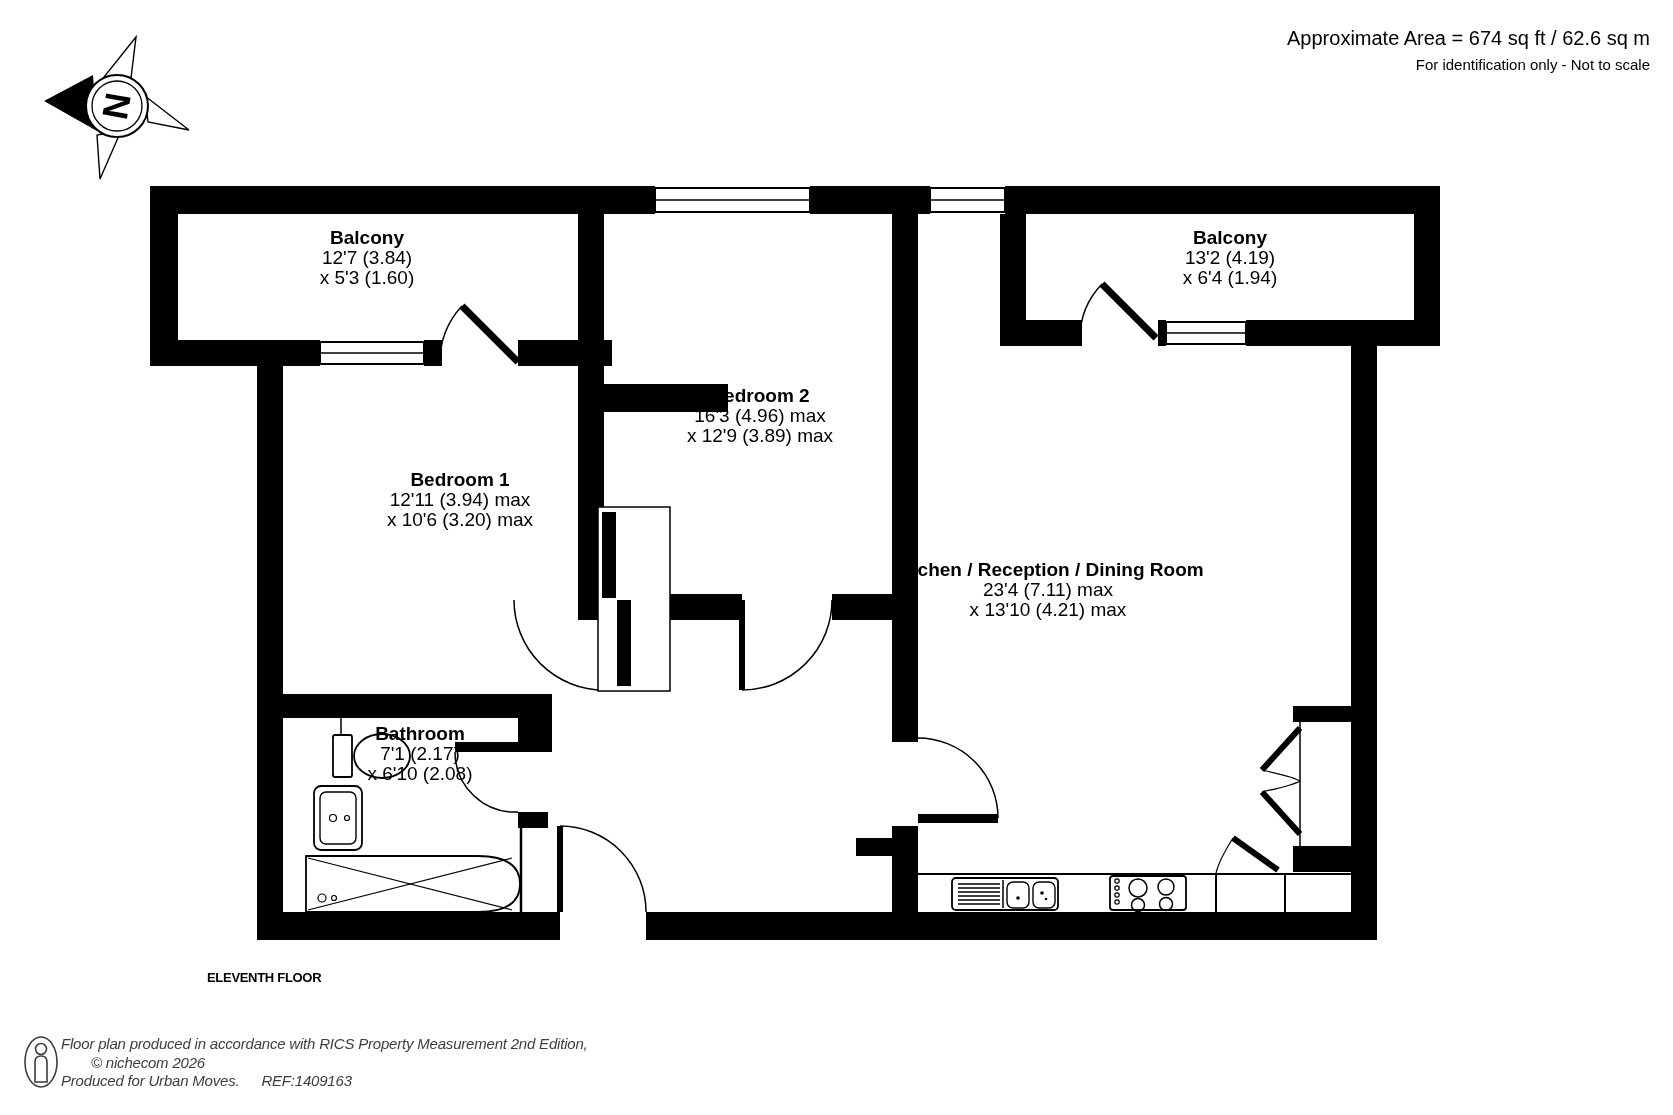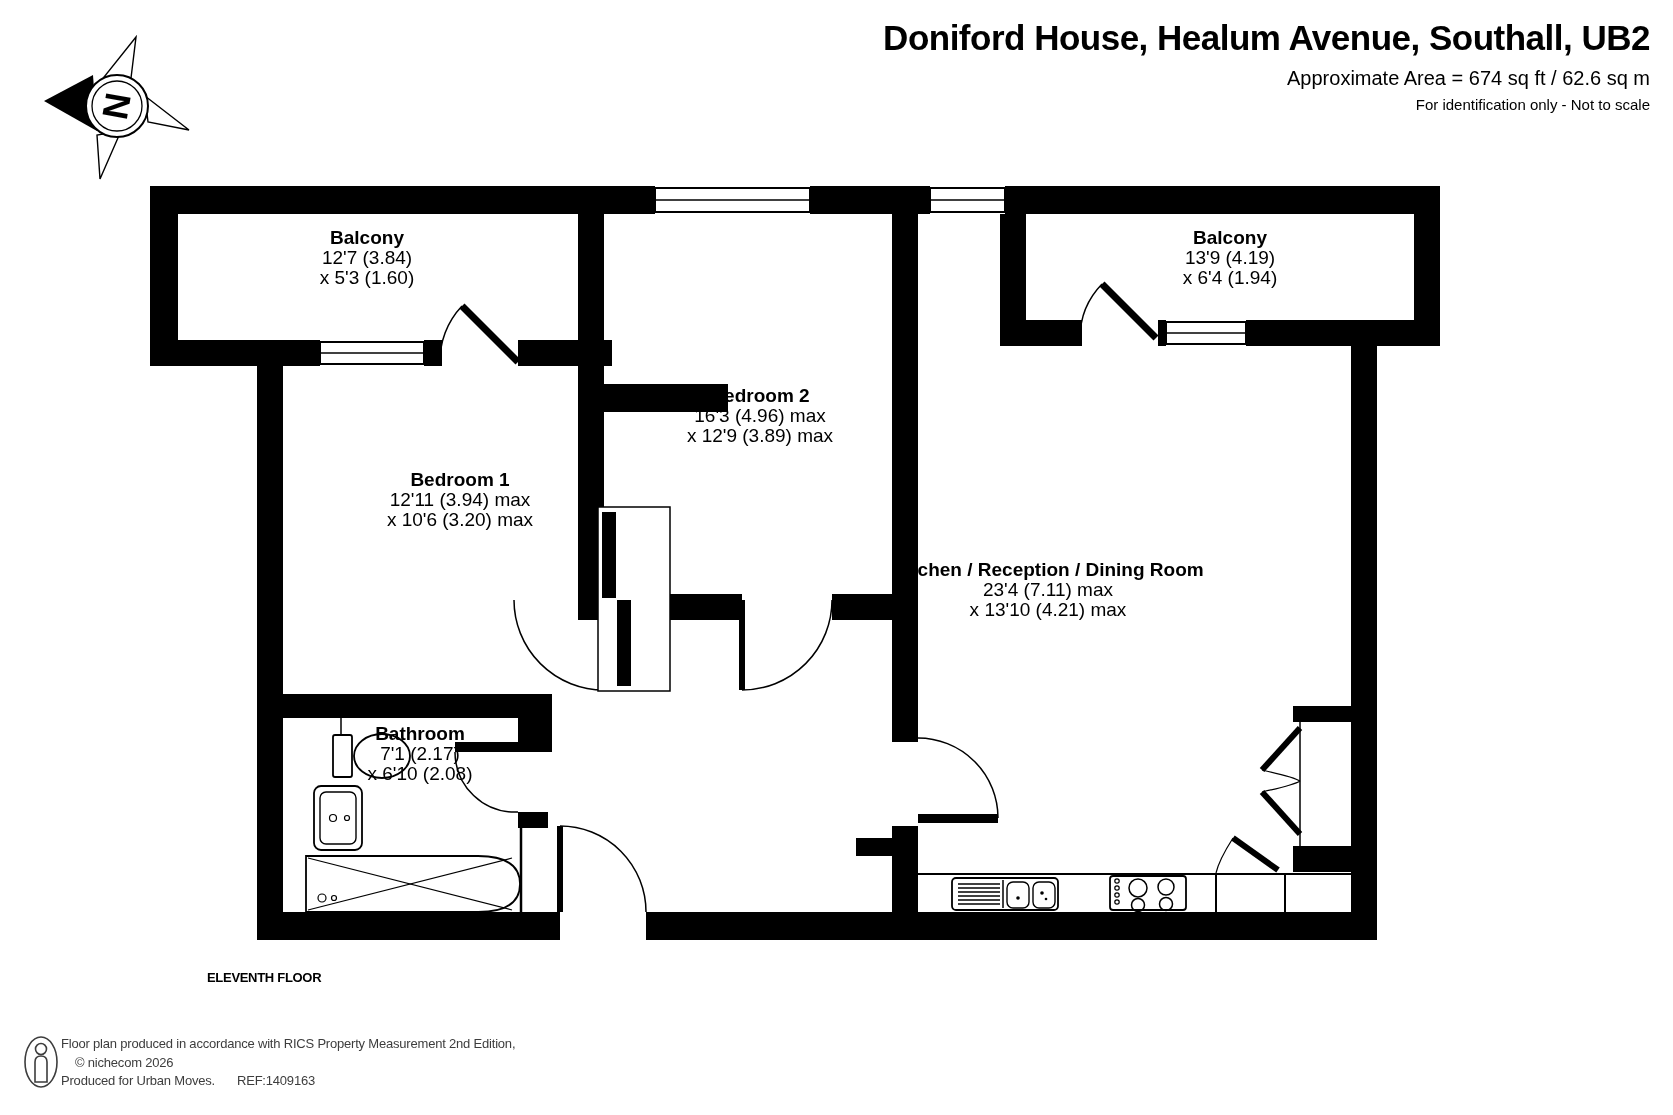--- a/index.html
+++ b/index.html
@@ -6,24 +6,24 @@
   .page{position:relative;width:1673px;height:1115px;background:#ffffff;
         font-family:"Liberation Sans",sans-serif;color:#000;overflow:hidden;}
   svg.plan{position:absolute;left:0;top:0;}
   .hdr{position:absolute;top:18px;right:23px;text-align:right;}
   .hdr-title{font-size:35px;font-weight:bold;letter-spacing:-0.5px;white-space:nowrap;}
   .hdr-area{font-size:20px;margin-top:9px;}
   .hdr-note{font-size:15px;margin-top:6px;}
   .room-label{position:absolute;text-align:center;font-size:19px;line-height:20px;}
   .room-label .rname{font-weight:bold;}
   .floor-label{position:absolute;left:207px;top:970px;font-size:13px;font-weight:bold;letter-spacing:-0.3px;}
-  .footer{position:absolute;left:61px;top:1035px;font-size:13px;line-height:18.5px;
-          color:#3d3d3d;letter-spacing:-0.2px;}
+  .footer{position:absolute;left:61px;top:1035px;font-size:15px;line-height:18.5px;
+          color:#3d3d3d;letter-spacing:-0.2px;font-style:italic;}
   .footer .row{display:flex;}
-  .footer .gap{margin-left:14px;text-align:right;}
+  .footer .gap{margin-left:30px;text-align:right;}
   .footer .gap2{margin-left:22px;}
 </style>
 </head>
 <body>
 
 <div class="page">
 
   <svg class="plan" width="1673" height="1115" viewBox="0 0 1673 1115">
 
     <g>
@@ -176,34 +176,33 @@
     </g>
 
     <g stroke="#3d3d3d" fill="none" stroke-width="1.6">
       <ellipse cx="41" cy="1062" rx="16" ry="25"></ellipse>
       <circle cx="41" cy="1049" r="5.5"></circle>
       <path d="M35,1082 L35,1062 Q35,1056 41,1056 Q47,1056 47,1062 L47,1082 Z"></path>
     </g>
   </svg>
 
   <div class="hdr">
-    <div class="hdr-title">Doniford House, Healum Avenue, Southall, UB2</div>
     <div class="hdr-area">Approximate Area = 674 sq ft / 62.6 sq m</div>
     <div class="hdr-note">For identification only - Not to scale</div>
   </div>
 
   <div class="room-label" style="left:267px;top:228px;width:200px;">
     <div class="rname">Balcony</div>
     <div>12'7 (3.84)</div>
     <div>x 5'3 (1.60)</div>
   </div>
 
   <div class="room-label" style="left:1130px;top:228px;width:200px;">
     <div class="rname">Balcony</div>
-    <div>13'9 (4.19)</div>
+    <div>13'2 (4.19)</div>
     <div>x 6'4 (1.94)</div>
   </div>
 
   <div class="room-label" style="left:650px;top:386px;width:220px;">
     <div class="rname">Bedroom 2</div>
     <div>16'3 (4.96)  max</div>
     <div>x 12'9 (3.89) max</div>
   </div>
 
   <div class="room-label" style="left:350px;top:470px;width:220px;">

